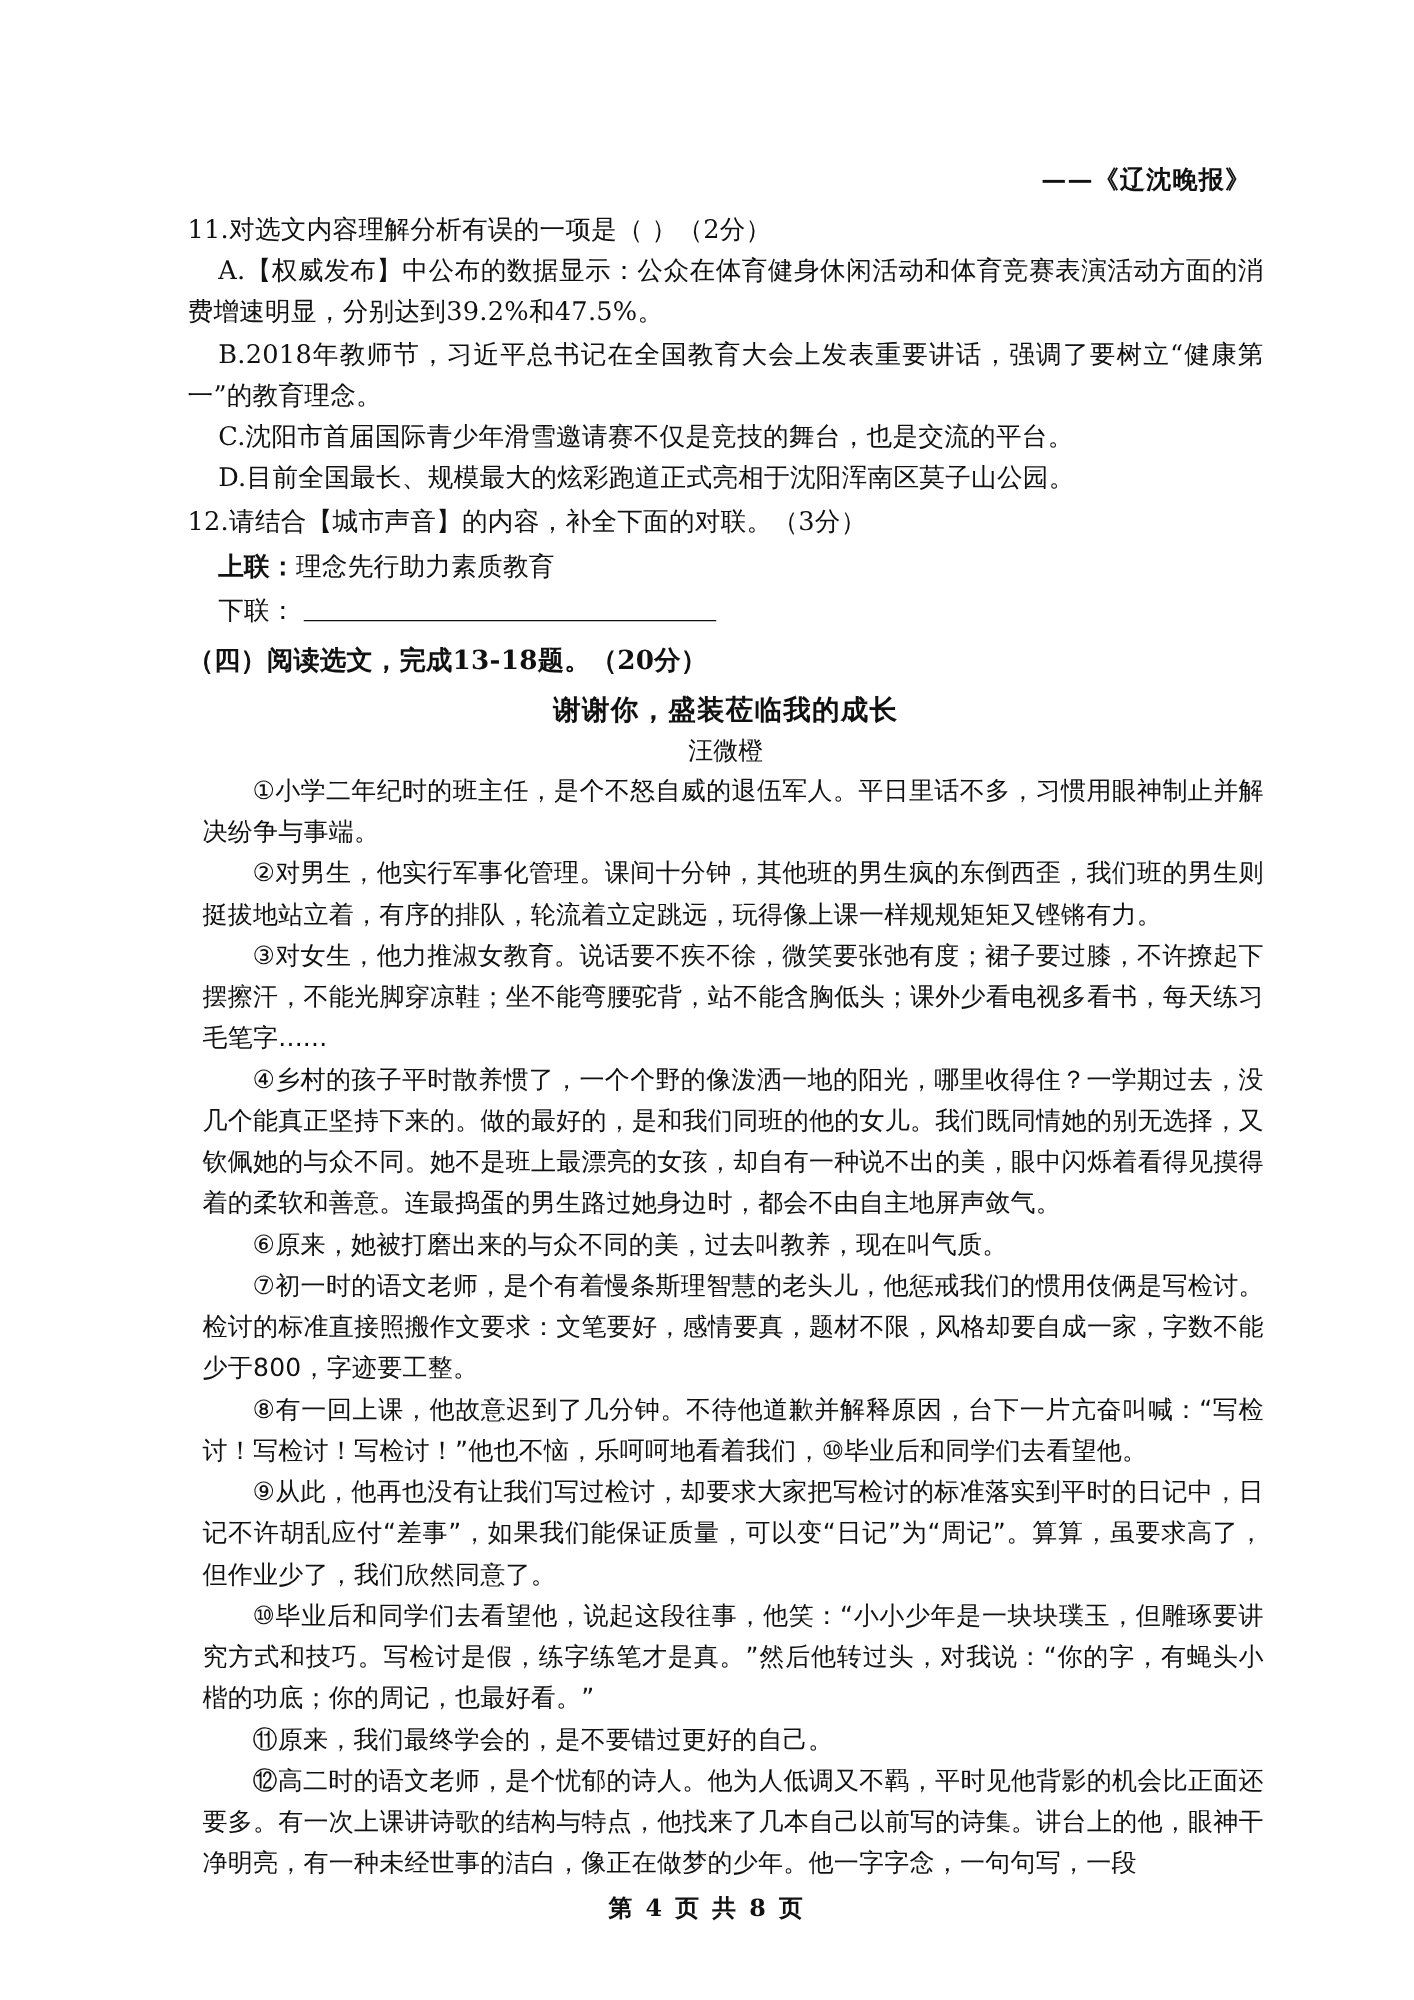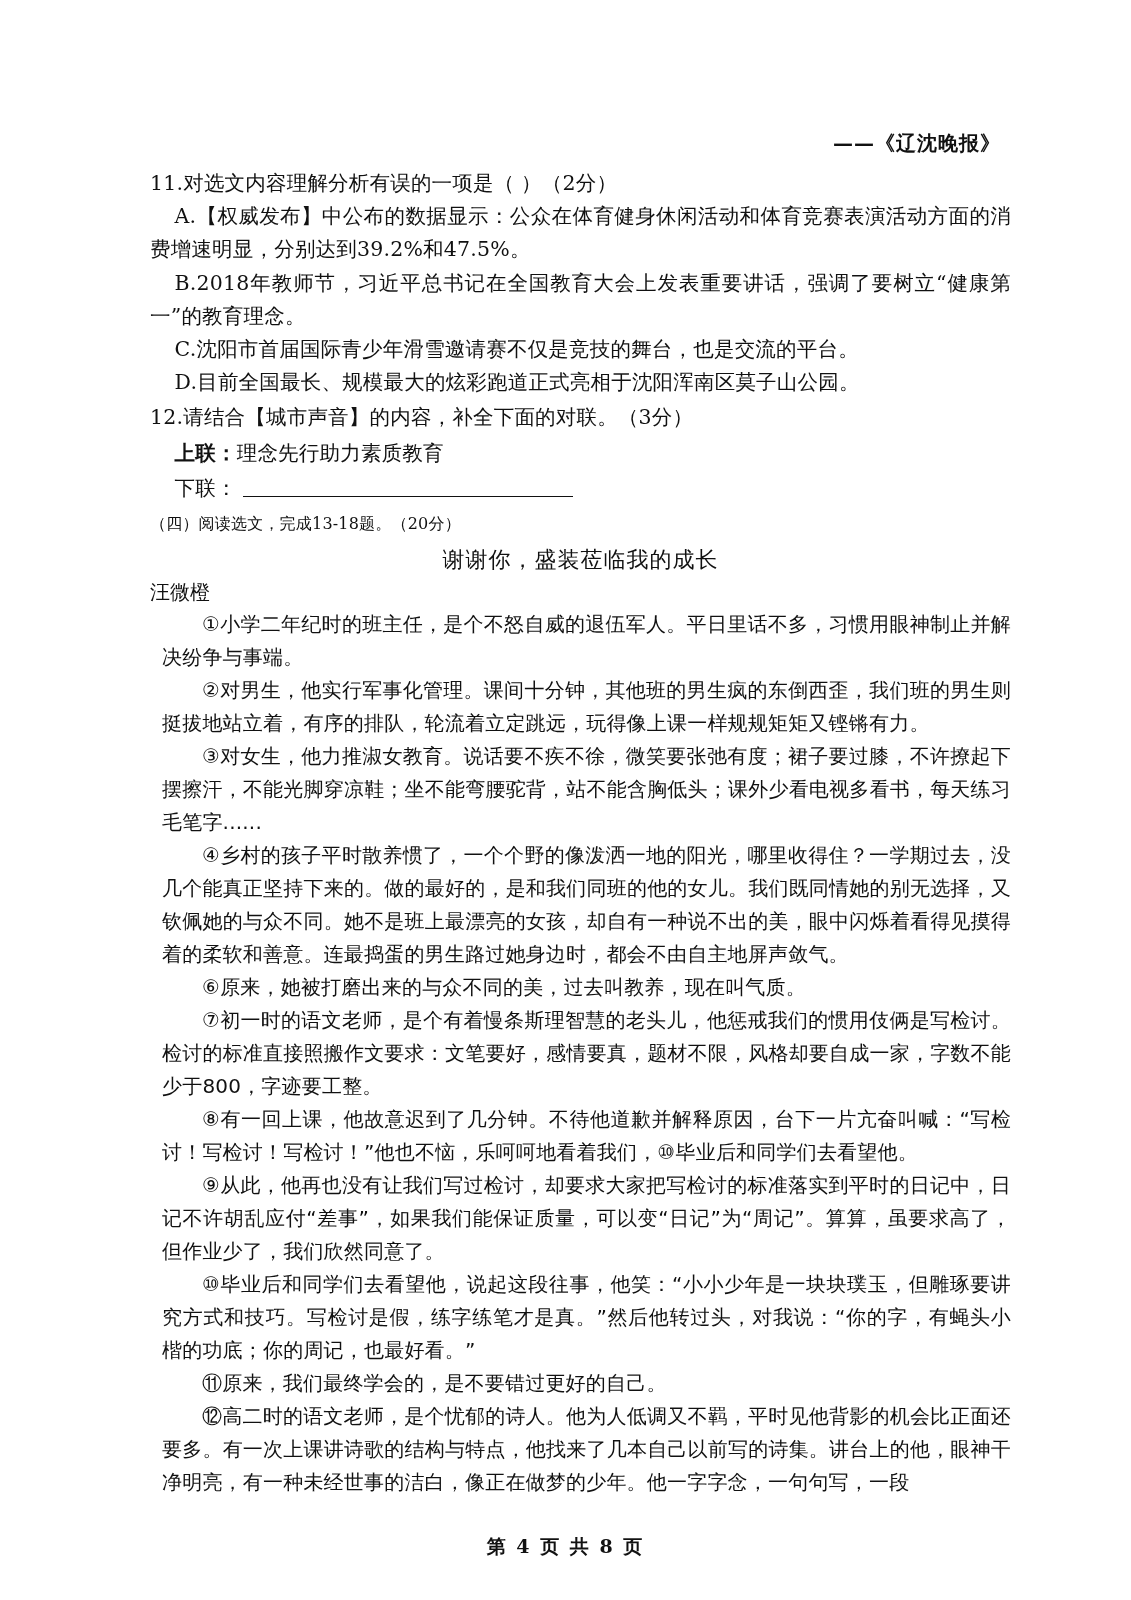--- a/index.html
+++ b/index.html
@@ -37,33 +37,33 @@
     text-align: justify;
     text-justify: inter-ideograph;
     letter-spacing: 0.2px;
   }
   .q-head {
     margin-top: 2px;
   }
   .opt { text-indent: 1.2em; }
   .bold { font-weight: 700; }
   .sec-title {
-    font-weight: 400;
+    font-weight: 700;
     margin-top: 6px;
-    font-size: 16px;
+    font-size: 21px;
   }
   .article-title {
     text-align: center;
-    font-weight: 400;
+    font-weight: 700;
     font-size: 22px;
     margin-top: 8px;
     letter-spacing: 1px;
   }
   .article-author {
-    text-align: left;
+    text-align: center;
     font-size: 20px;
     margin-top: 4px;
     margin-bottom: 2px;
   }
   .body-text {
     font-family: "DejaVu Sans", "Liberation Sans", sans-serif;
     font-size: 20px;
     line-height: 1.65;
     text-indent: 2em;
     text-align: justify;
@@ -78,21 +78,21 @@
     display: inline-block;
     border-bottom: 1.5px solid #111;
     width: 330px;
     height: 1em;
     vertical-align: -2px;
     margin-left: 6px;
   }
   .footer {
     position: absolute;
     left: 0;
-    bottom: 40px;
+    bottom: 60px;
     width: 100%;
     text-align: center;
     font-size: 19px;
     font-weight: 700;
     letter-spacing: 2px;
   }
 </style>
 </head>
 <body>
 

